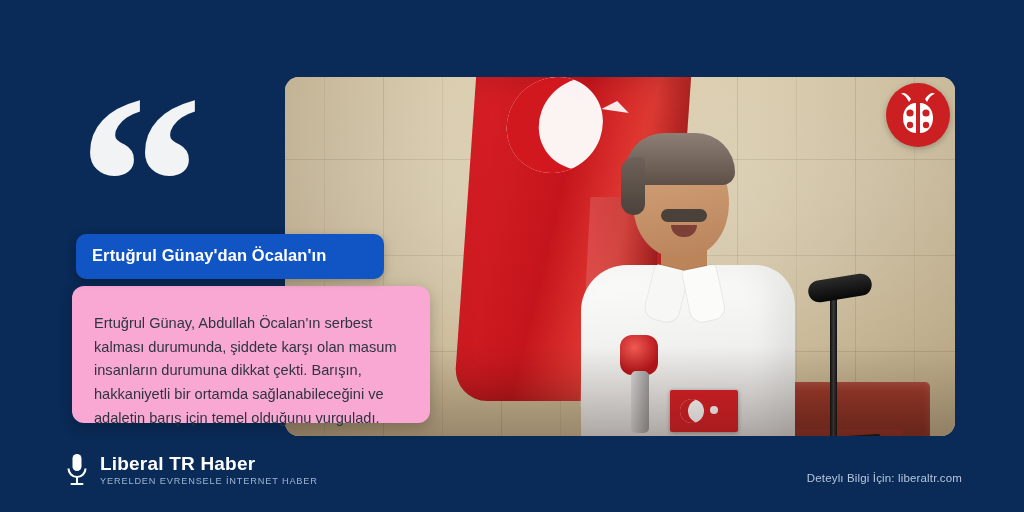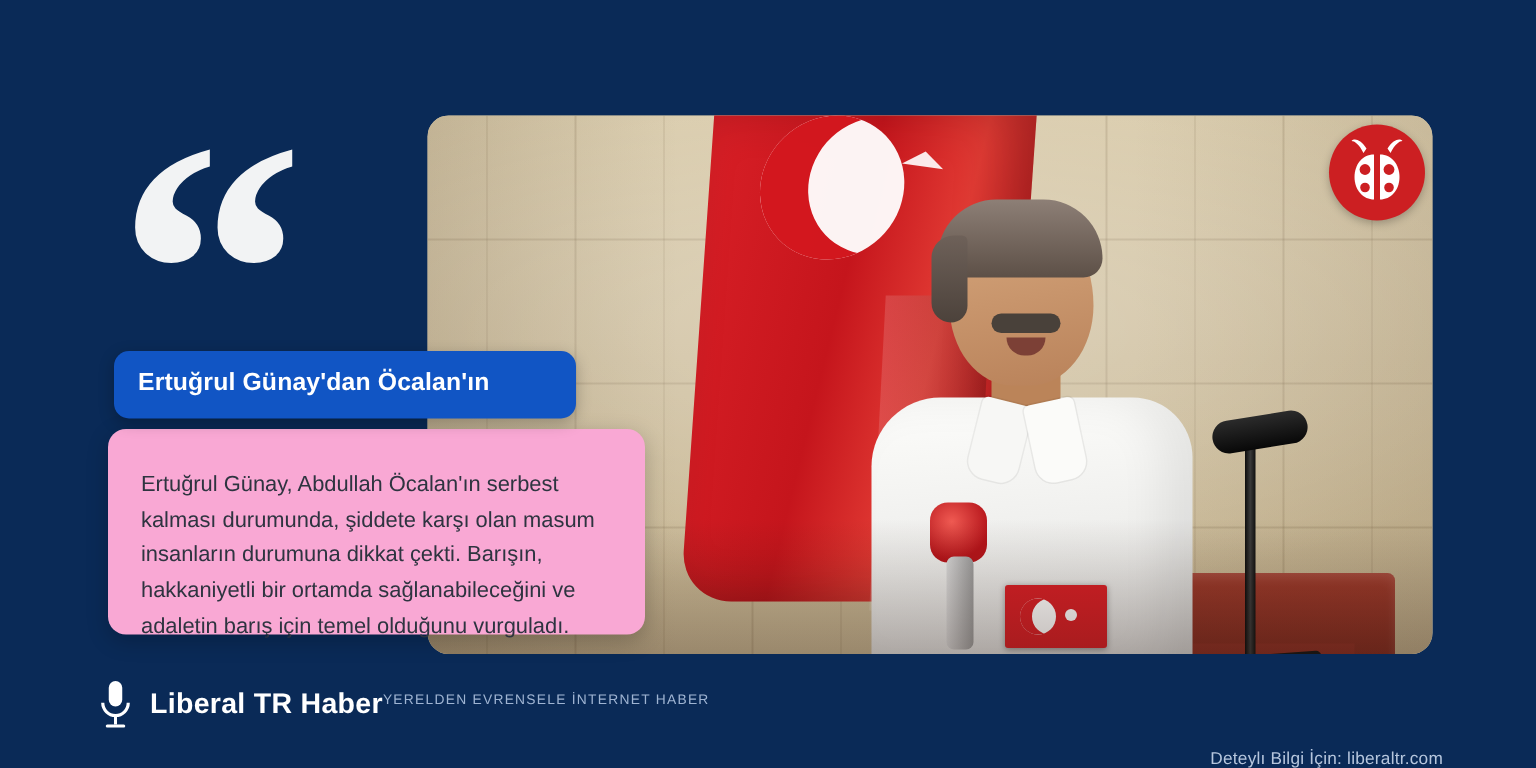--- a/index.html
+++ b/index.html
@@ -215,30 +215,30 @@
     background:#cc1f22;
     z-index:6;
     box-shadow:0 2px 6px rgba(0,0,0,.25);
   }
 
   
   .footer-logo{
     position:absolute;left:64px;top:452px;display:flex;align-items:center;gap:10px;
   }
   .mic-icon{width:26px;height:36px;display:block;}
-  .brand-lines{display:flex;flex-direction:row;justify-content:flex-end;}
+  .brand-lines{display:flex;flex-direction:column;justify-content:flex-end;}
   .brand-name{
     color:#ffffff;font-weight:700;font-size:19px;letter-spacing:.2px;line-height:1.1;
   }
   .brand-tag{
     color:#9fb4d2;font-size:9.2px;letter-spacing:.85px;margin-top:1px;line-height:1.1;
   }
   .footer-right{
     position:absolute;right:62px;top:472px;
-    color:#b6c6dd;font-size:11.5px;letter-spacing:.15px;margin-top:28px;
+    color:#b6c6dd;font-size:11.5px;letter-spacing:.15px;
   }
 </style>
 </head>
 <body>
 
 <div class="canvas">
 
   <div class="photo" title="Beyaz gömlekli konuşmacı kürsüde, arkasında Türk bayrağı">
     <div class="wall"></div>
     <div class="wall-shade"></div>

